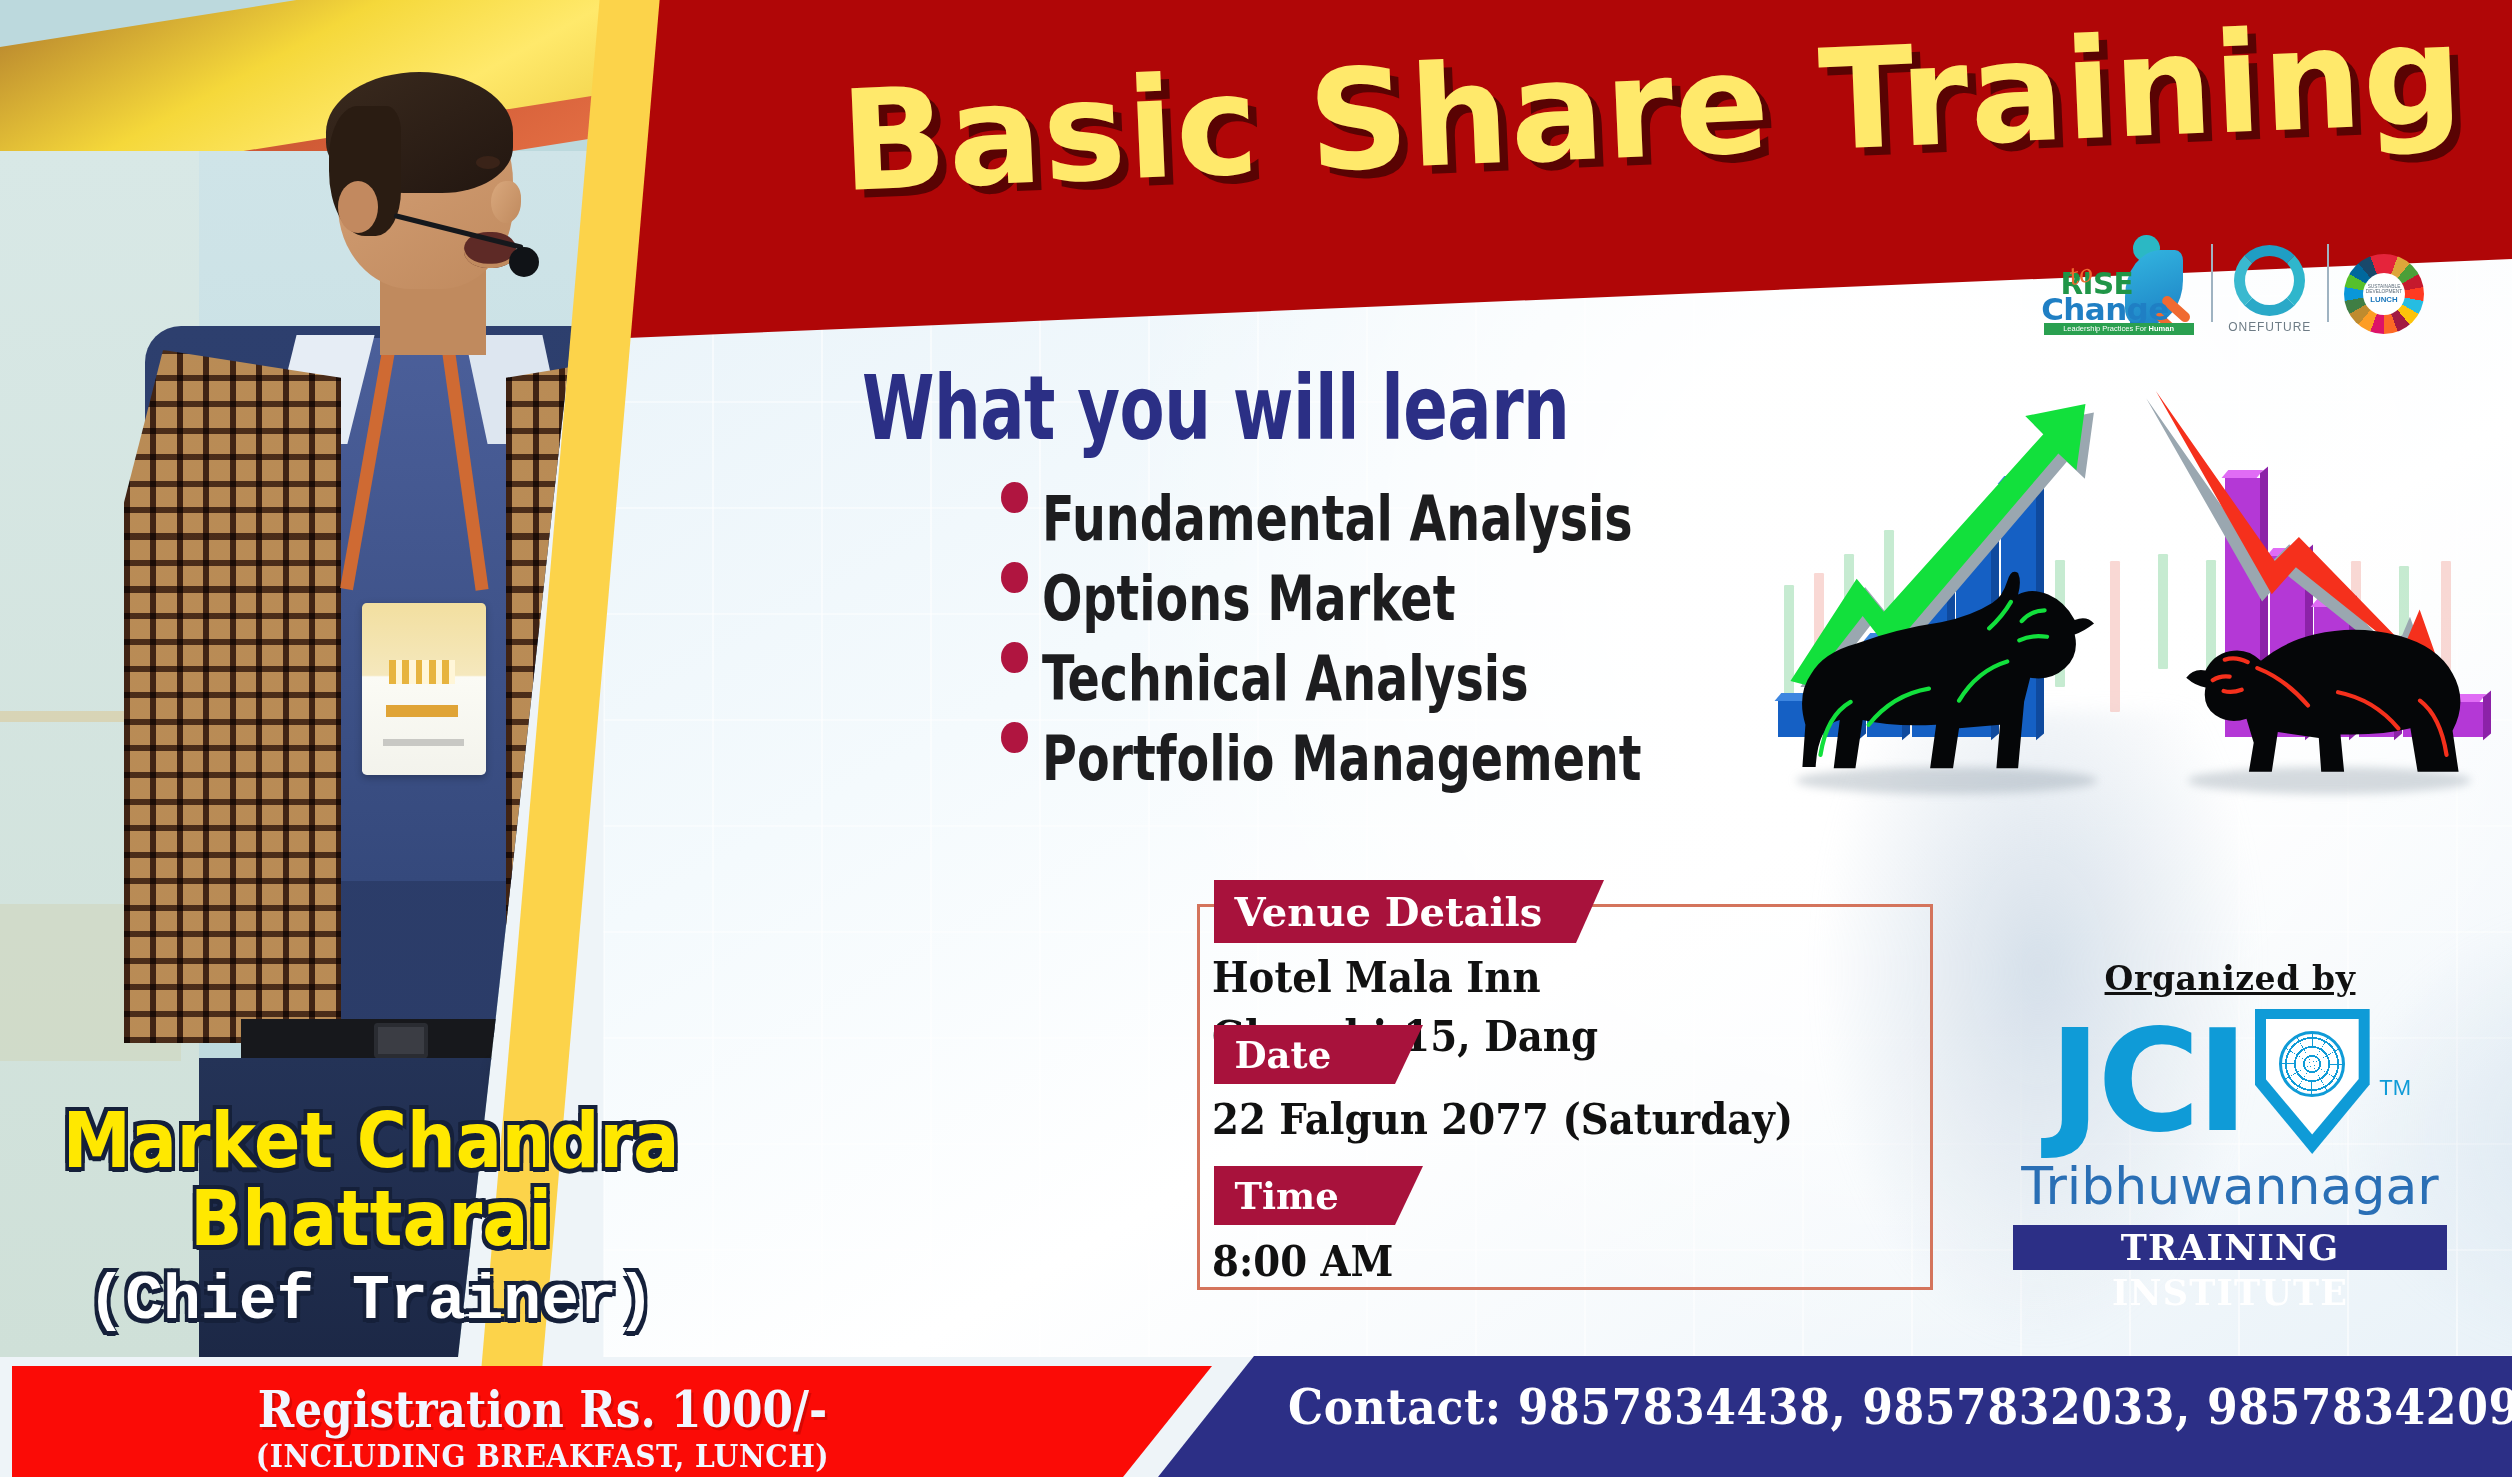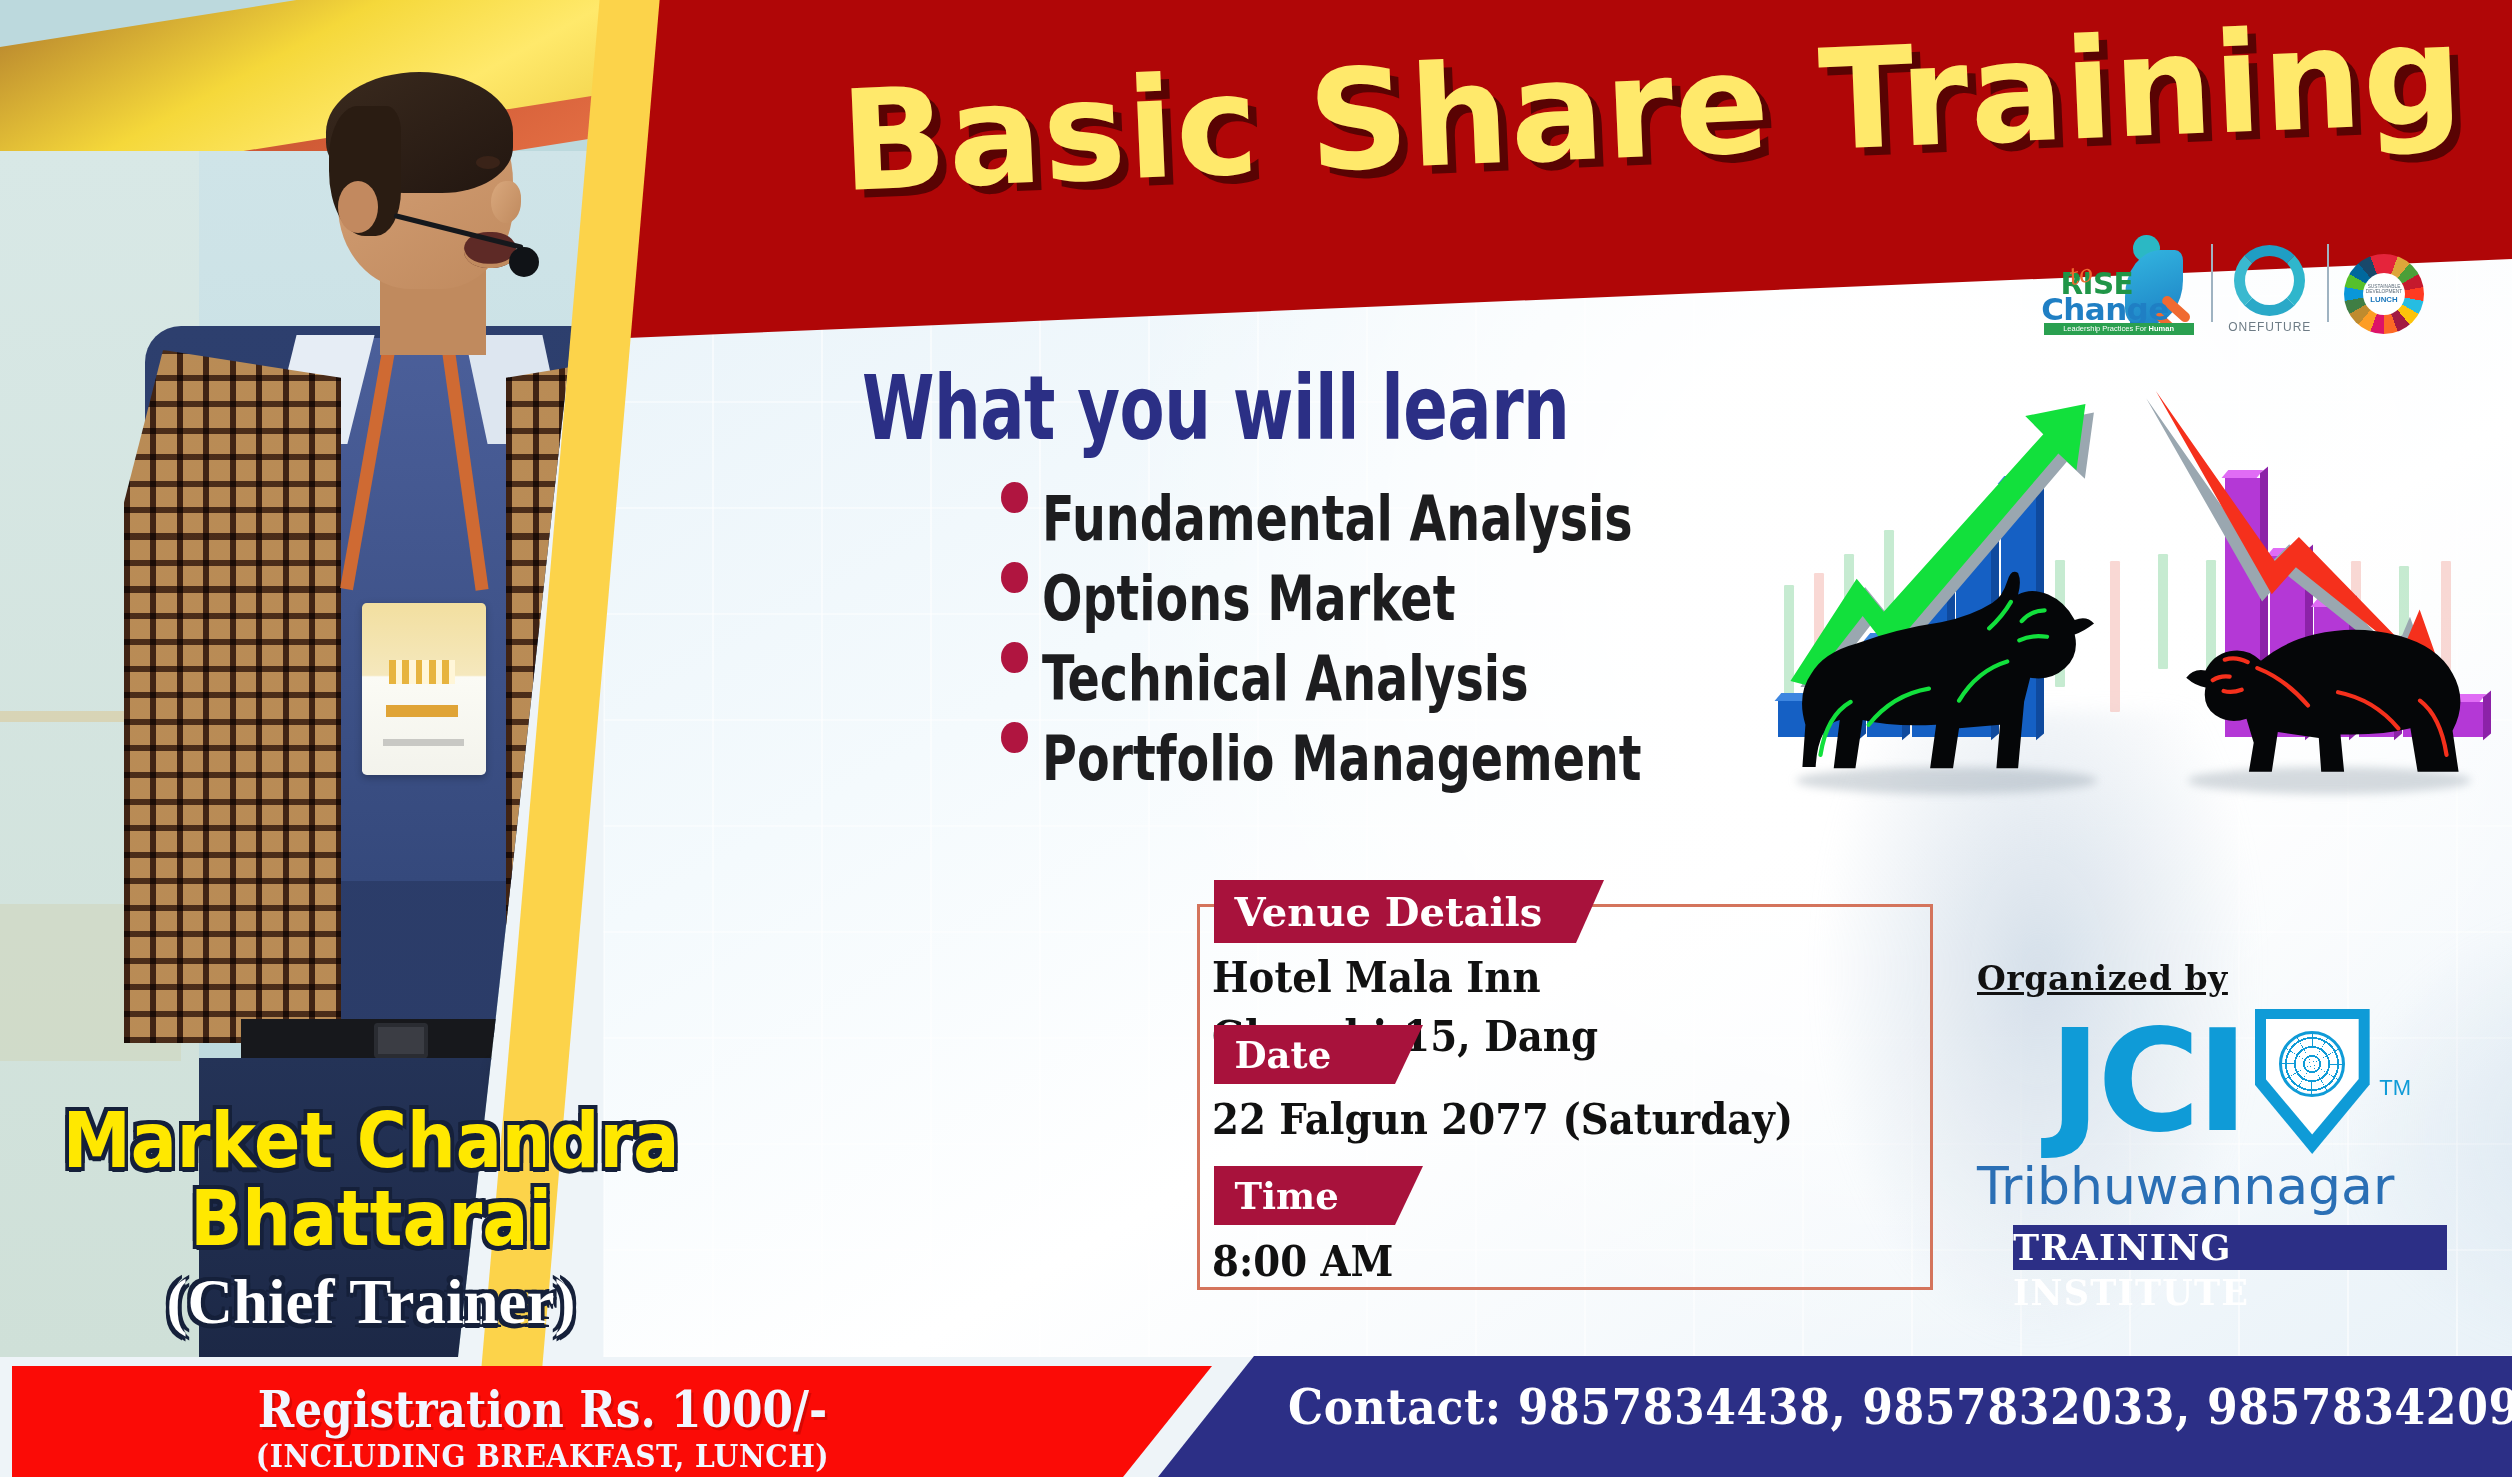--- a/index.html
+++ b/index.html
@@ -220,21 +220,21 @@
   .tag-date{left:-24px;top:118px;width:181px;height:59px;font-size:37px;}
   .tag-time{left:-24px;top:259px;width:181px;height:59px;font-size:37px;}
   .venue-line{position:absolute;color:#111;font-family:"DejaVu Serif", serif;font-weight:bold;
     white-space:nowrap;transform:scaleX(.9);transform-origin:left center;}
   .v-l1{left:12px;top:45px;font-size:43px;}
   .v-l2{left:12px;top:104px;font-size:43px;}
   .v-date{left:12px;top:187px;font-size:43px;}
   .v-time{left:12px;top:329px;font-size:43px;}
 
   
-  .org-block{position:absolute;left:1977px;top:959px;width:506px;z-index:7;}
+  .org-block{position:absolute;left:1977px;top:959px;width:506px;z-index:7;text-align:center;}
   .org-by{font-size:33px;font-weight:bold;color:#111;font-family:"DejaVu Serif", serif;
     text-decoration:underline;letter-spacing:0.6px;}
   .jci-row{display:flex;align-items:center;justify-content:center;gap:9.6px;margin-top:11px;}
   .jci-text{font-size:140px;font-weight:bold;color:#0f9bd7;line-height:.8;
     font-family:"DejaVu Sans", sans-serif;letter-spacing:-3.6px;}
   .jci-shield{position:relative;width:115px;height:145px;background:#0f9bd7;
     clip-path:polygon(0 0,100% 0,100% 52%,50% 100%,0 52%);}
   .jci-shield-in{position:absolute;left:11px;top:9.6px;width:93px;height:116px;background:#fff;
     clip-path:polygon(0 0,100% 0,100% 52%,50% 100%,0 52%);}
   .jci-globe{position:absolute;left:24px;top:22px;width:66px;height:66px;border-radius:50%;
@@ -510,21 +510,21 @@
   </div>
 
   <div style="position:absolute;left:0;top:1103px;width:742px;text-align:center;z-index:9;">
     <div style="font-size:76px;font-weight:bold;color:#ffe800;line-height:1.0;
                 font-family:'DejaVu Sans Condensed','DejaVu Sans',sans-serif;white-space:nowrap;
                 text-shadow:-3.6px -3.6px 0 #15203a,3.6px -3.6px 0 #15203a,-3.6px 3.6px 0 #15203a,3.6px 3.6px 0 #15203a,0 5.4px 0 #15203a;">Market Chandra</div>
     <div style="font-size:76px;font-weight:bold;color:#ffe800;line-height:1.05;
                 font-family:'DejaVu Sans Condensed','DejaVu Sans',sans-serif;white-space:nowrap;
                 text-shadow:-3.6px -3.6px 0 #15203a,3.6px -3.6px 0 #15203a,-3.6px 3.6px 0 #15203a,3.6px 3.6px 0 #15203a,0 5.4px 0 #15203a;">Bhattarai</div>
     <div style="font-size:63px;font-weight:bold;color:#ffffff;margin-top:7.2px;
-                font-family:Liberation Serif, serif;white-space:nowrap;
+                font-family:Liberation Mono, monospace;white-space:nowrap;
                 text-shadow:-3.6px -3.6px 0 #15203a,3.6px -3.6px 0 #15203a,-3.6px 3.6px 0 #15203a,3.6px 3.6px 0 #15203a,0 5.4px 0 #15203a;">(Chief Trainer)</div>
   </div>
 
   <div class="gold-stripe"></div>
 
   <div class="bar-reg">
     <div class="reg-main">Registration Rs. 1000/-</div>
     <div class="reg-sub">(INCLUDING BREAKFAST, LUNCH)</div>
   </div>
 

